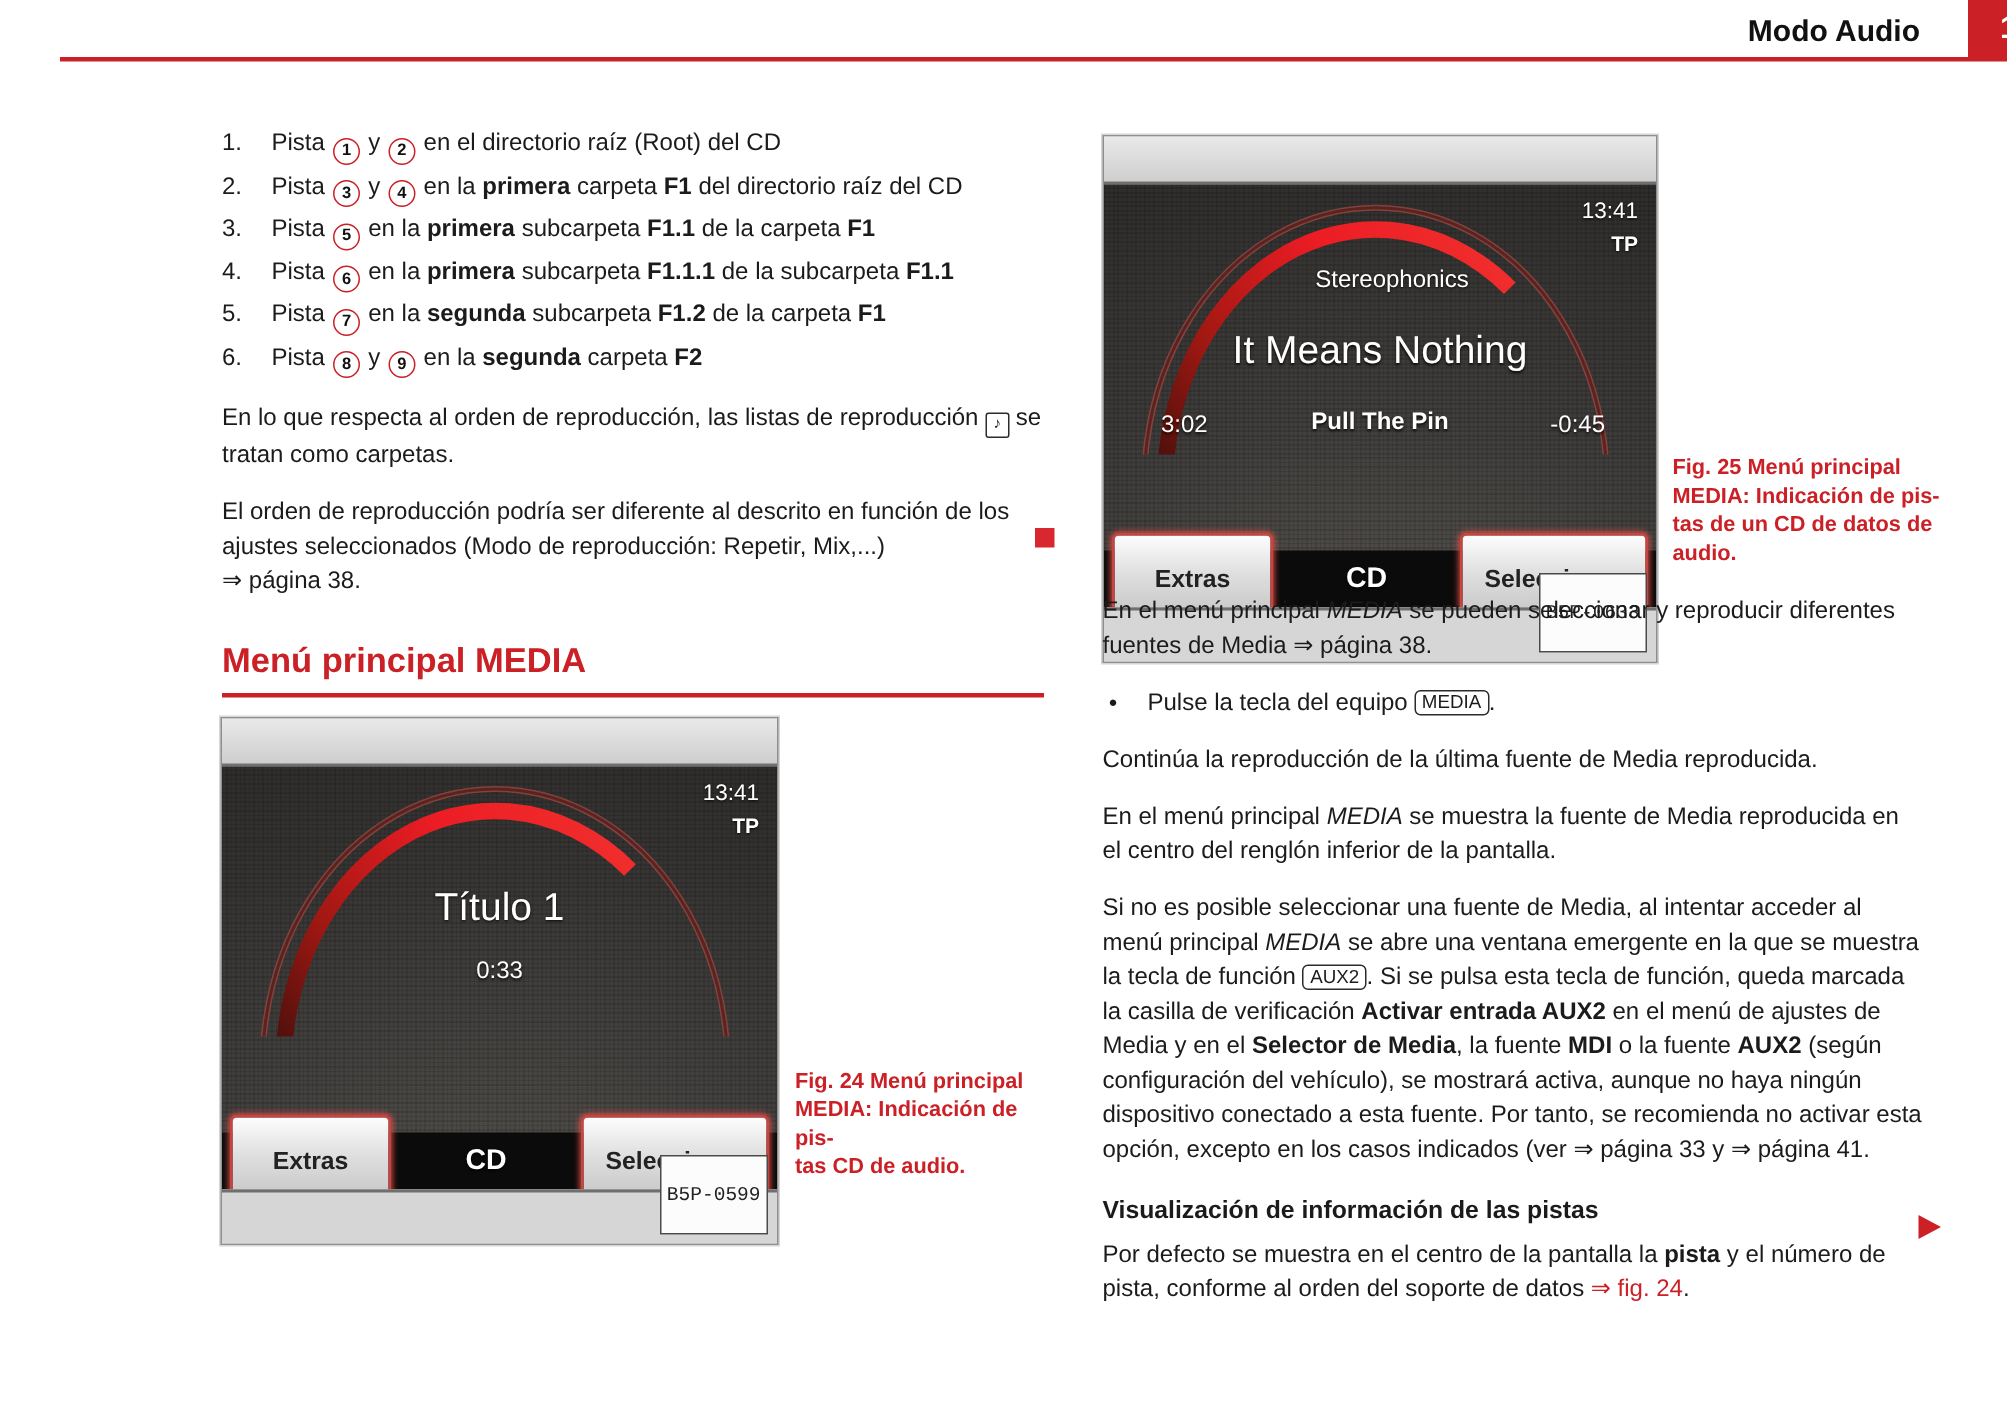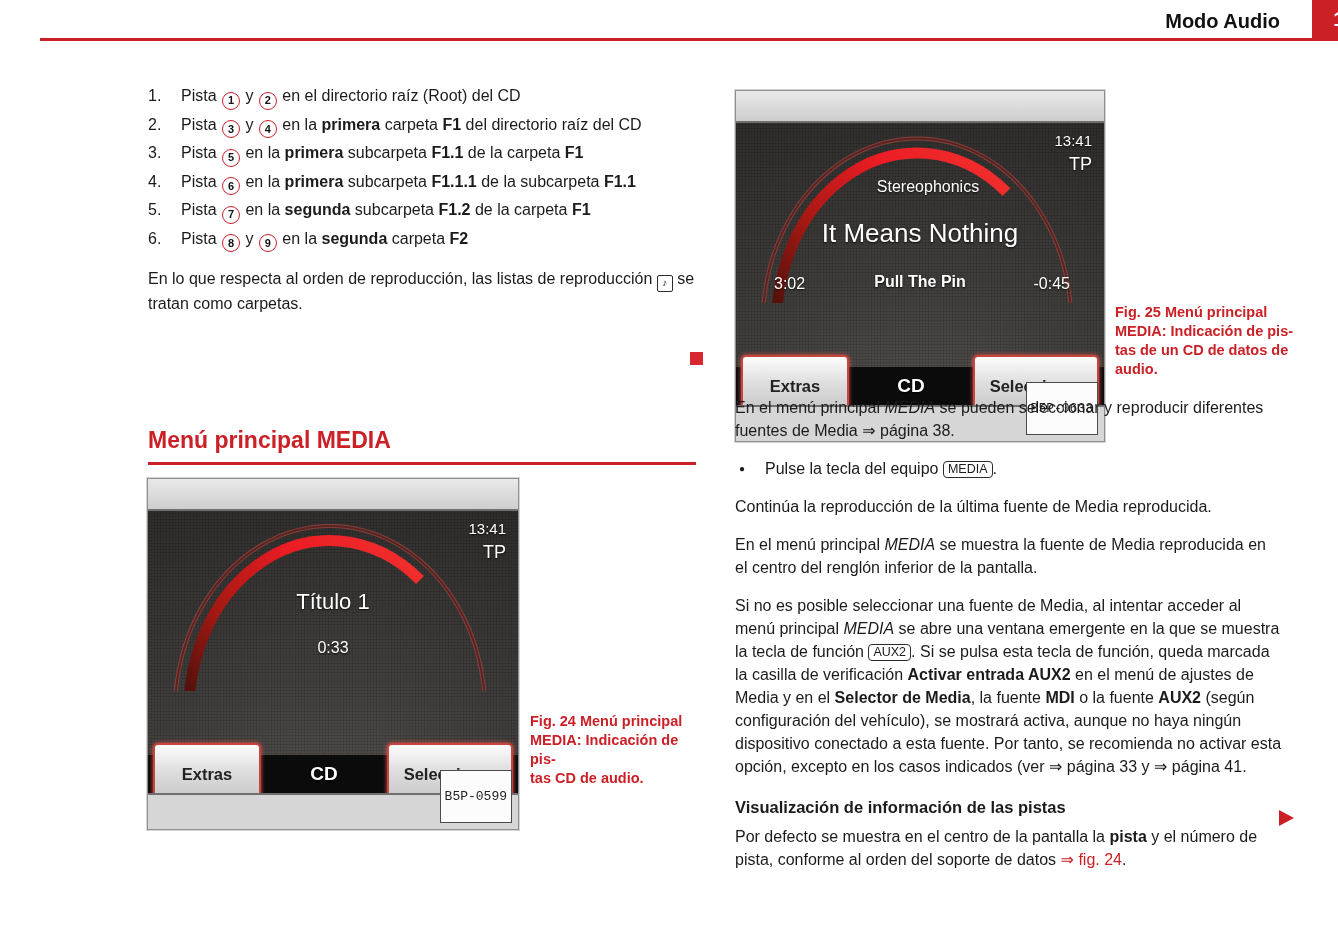--- a/index.html
+++ b/index.html
@@ -37,21 +37,21 @@
   .figure{position:absolute;border:1px solid #8f8f8f;box-shadow:0 0 0 1px #d6d6d6;background:#d6d6d6;}
   .fig-topbar{height:30px;background:linear-gradient(180deg,#e9e9e9,#cecece);border-bottom:2px solid #6f6f6f;}
   .fig-screen{position:relative;height:282px;overflow:hidden;
       background:
         repeating-linear-gradient(0deg,rgba(0,0,0,.12) 0 1px,transparent 1px 3px),
         repeating-linear-gradient(90deg,rgba(0,0,0,.10) 0 1px,transparent 1px 3px),
         radial-gradient(ellipse 130% 140% at 50% 118%,#575450 0%,#413f3d 45%,#343230 78%,#2c2a28 100%);}
   .fig-screen svg{position:absolute;left:0;top:0;}
   .scr-text{position:absolute;color:#fff;text-shadow:0 1px 2px rgba(0,0,0,.85);white-space:nowrap;}
   .scr-clock{top:9px;right:12px;font-size:15px;}
-  .scr-tp{top:31px;right:12px;font-size:18px;}
+  .scr-tp{top:31px;right:12px;font-size:14px;font-weight:bold;}
   .scr-center{left:0;right:0;text-align:center;}
   .btnrow{position:absolute;left:0;right:0;bottom:0;height:38px;background:#0b0b0b;
           display:flex;align-items:center;}
   .softkey{height:26px;border:2px solid #c8453f;border-radius:5px;margin:0 5px;
            background:linear-gradient(180deg,#fdfdfd,#dedede 45%,#c3c3c3);
            color:#222;font-size:16.5px;font-weight:bold;display:flex;align-items:center;justify-content:center;
            box-shadow:0 0 4px rgba(255,90,80,.9);padding:16px 12px;}
   .src-label{flex:1;text-align:center;color:#fff;font-size:19px;font-weight:bold;
              text-shadow:0 1px 2px rgba(0,0,0,.9);}
   .fig-botbar{position:relative;height:34px;background:#d6d6d6;border-top:2px solid #6f6f6f;}
@@ -92,20 +92,21 @@
       <div class="list-row">
         <span class="list-num">5.</span>
         <span><span>Pista </span><span class="circ">7</span><span> en la </span><span class="b">segunda</span><span> subcarpeta </span><span class="b">F1.2</span><span> de la carpeta </span><span class="b">F1</span></span>
       </div>
       <div class="list-row">
         <span class="list-num">6.</span>
         <span><span>Pista </span><span class="circ">8</span><span> y </span><span class="circ">9</span><span> en la </span><span class="b">segunda</span><span> carpeta </span><span class="b">F2</span></span>
       </div>
     </div>
     <div class="para"><span>En lo que respecta al orden de reproducción, las listas de reproducción </span><span class="note-icon">♪</span><span> se tratan como carpetas.</span></div>
+    <div class="para"><span>El orden de reproducción podría ser diferente al descrito en función de los ajustes seleccionados (Modo de reproducción: Repetir, Mix,...)</span><br><span>⇒ página 38.</span></div>
   </div>
 
   <div class="end-square"></div>
 
   <div class="sec-heading">Menú principal MEDIA</div>
 
   <div class="figure" style="left:107px;top:478px;width:370px;">
     <div class="fig-topbar"></div>
     <div class="fig-screen">
       <svg width="366" height="180" viewBox="0 0 366 180">
@@ -116,21 +117,21 @@
             <stop offset="0.7" stop-color="#ec1c24"></stop>
               <stop offset="1" stop-color="#f02c2c"></stop>
           </linearGradient>
         </defs>
         <path d="M 33 251 A 155 185 0 1 1 331 251" fill="none" stroke="#8a4540" stroke-width="4" opacity="0.9"></path>
         <path d="M 33 251 A 155 185 0 1 1 331 251" fill="none" stroke="#5b2320" stroke-width="2"></path>
         <path d="M 45 241 A 141 171 0 0 1 272 69" fill="none" stroke="url(#g24)" stroke-width="11"></path>
       </svg>
       <div class="scr-text scr-clock">13:41</div>
       <div class="scr-text scr-tp">TP</div>
-      <div class="scr-text scr-center" style="top:78px;font-size:22px;">Título 1</div>
+      <div class="scr-text scr-center" style="top:78px;font-size:26px;">Título 1</div>
       <div class="scr-text scr-center" style="top:128px;font-size:16px;">0:33</div>
       <div class="btnrow">
         <div class="softkey" style="min-width:80px;">Extras</div>
         <div class="src-label">CD</div>
         <div class="softkey" style="min-width:98px;">Seleccionar</div>
       </div>
     </div>
     <div class="fig-botbar">
       <span class="fig-code">B5P-0599</span>
     </div>

